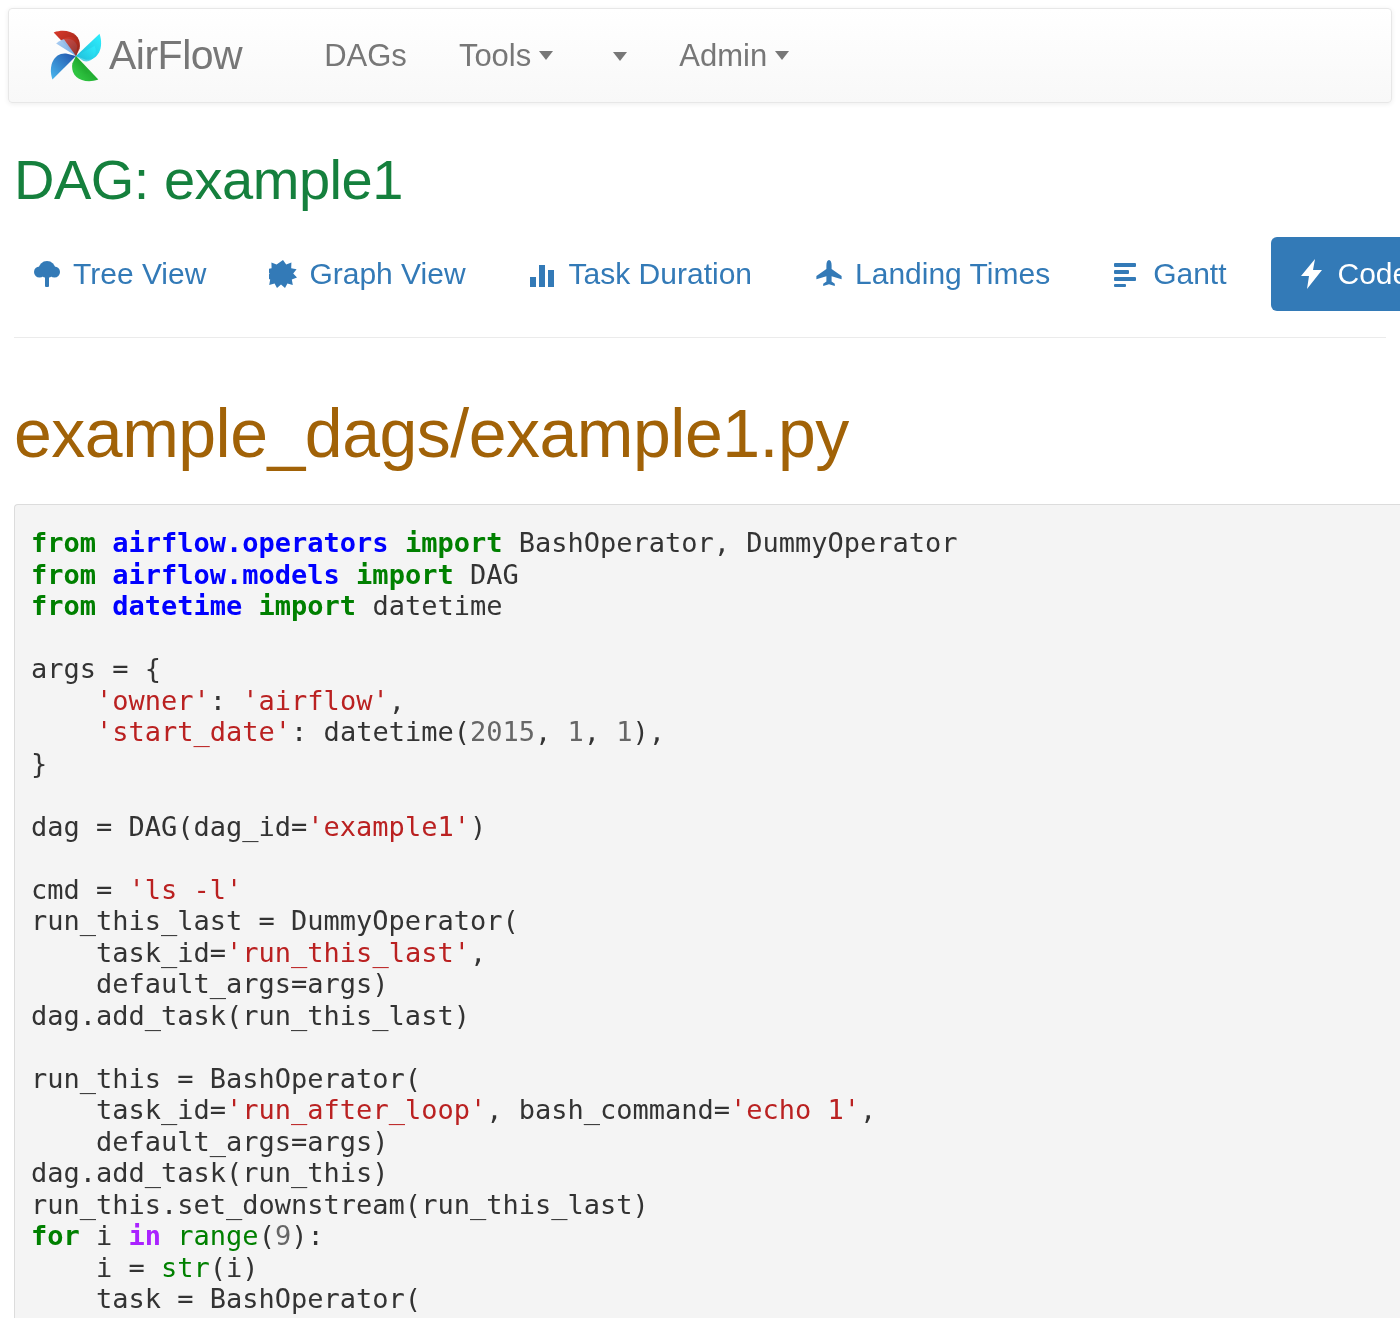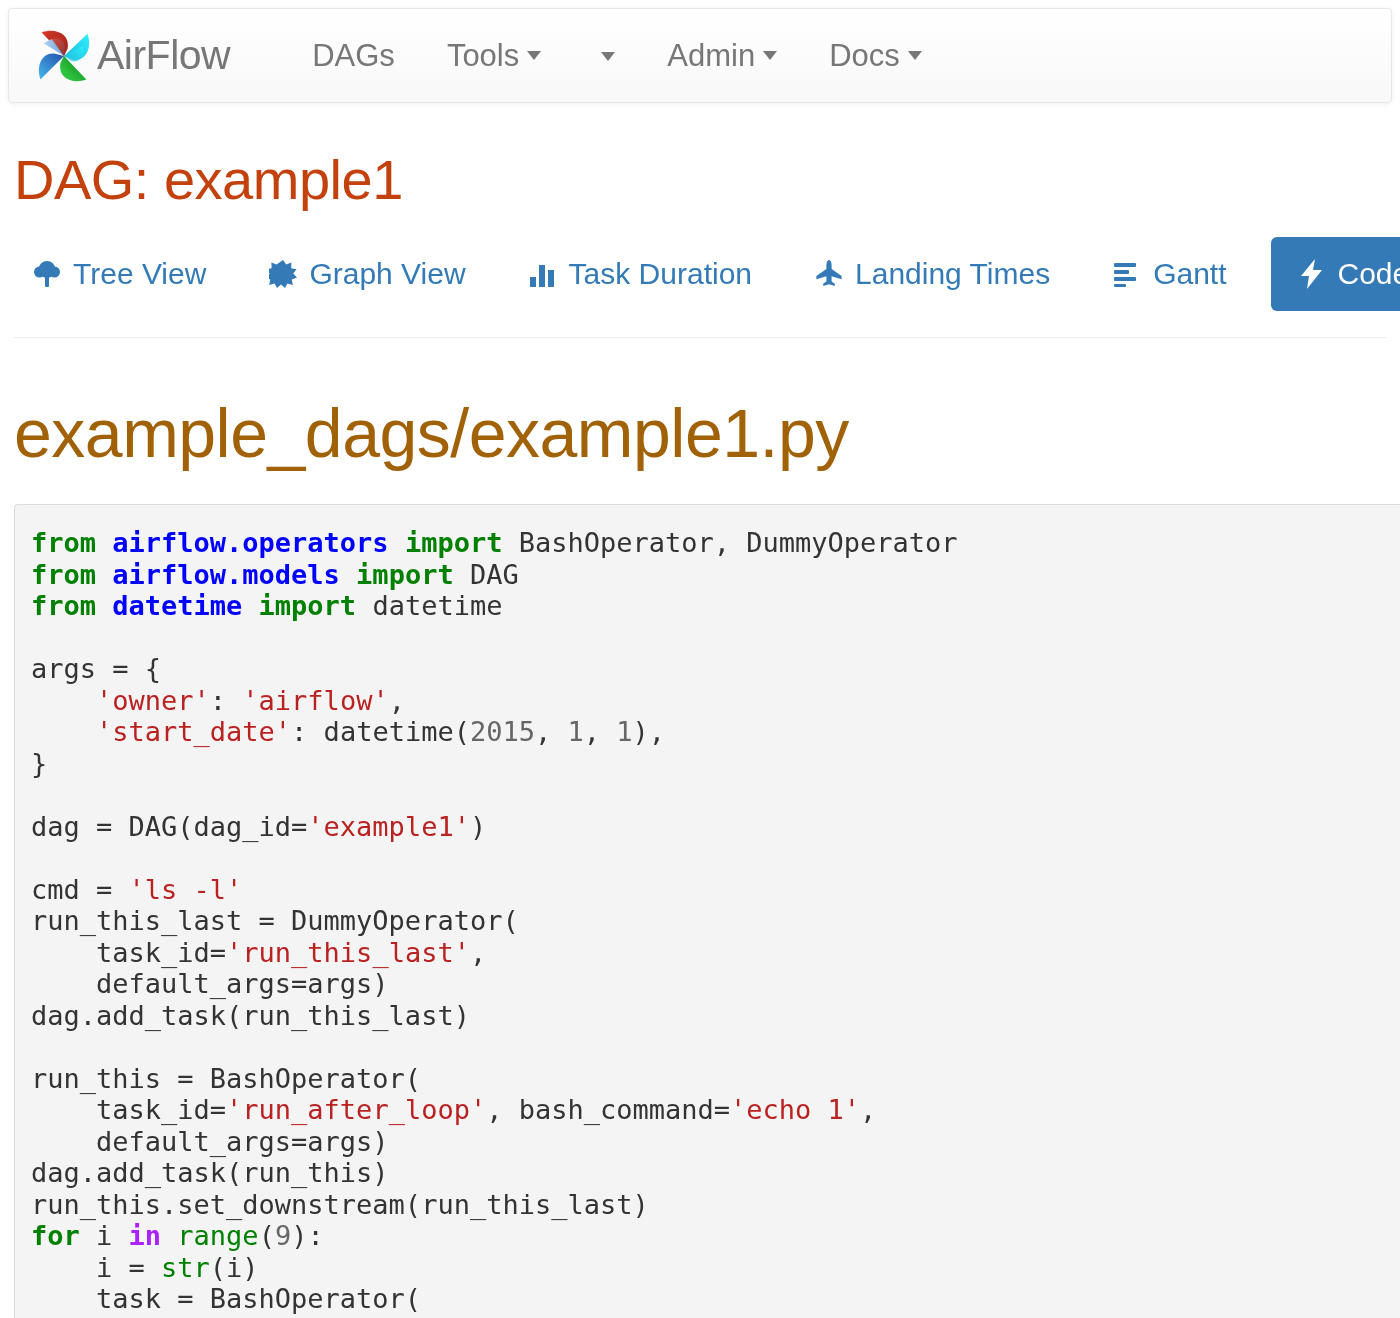--- a/index.html
+++ b/index.html
@@ -19,21 +19,21 @@
     position: relative;
     margin: 8px 8px 0 8px;
     height: 95px;
     background-image: linear-gradient(to bottom, #ffffff 0%, #f8f8f8 100%);
     background-repeat: repeat-x;
     border: 1px solid #e7e7e7;
     border-radius: 4px;
     box-shadow: inset 0 1px 0 rgba(255,255,255,.15), 0 1px 5px rgba(0,0,0,.075);
     display: flex;
     align-items: center;
-    padding-left: 24px;
+    padding-left: 36px;
     overflow: visible;
   }
   .brand {
     display: flex;
     align-items: center;
     height: 95px;
     padding-right: 10px;
     text-decoration: none;
     cursor: pointer;
   }
@@ -82,21 +82,21 @@
     border-left: 7px solid transparent;
   }
 
   
   .container {
     padding: 0 14px;
   }
   h1.page-title {
     font-size: 56px;
     font-weight: normal;
-    color: #c2410c;
+    color: #15803d;
     margin: 46px 0 0 0;
     line-height: 1.1;
     letter-spacing: -0.5px;
   }
 
   
   .tabrow {
     display: flex;
     align-items: center;
     margin-top: 26px;
@@ -229,26 +229,20 @@
       <a class="nav-item">
         <span class="caret"></span>
       </a>
     </li>
     <li>
       <a class="nav-item">
         <span>Admin</span>
         <span class="caret"></span>
       </a>
     </li>
-    <li>
-      <a class="nav-item">
-        <span>Docs</span>
-        <span class="caret"></span>
-      </a>
-    </li>
   </ul>
 </nav>
 
 <div class="container">
 
   <h1 class="page-title">DAG: example1</h1>
 
   <div class="tabrow">
 
     <a class="tab">

